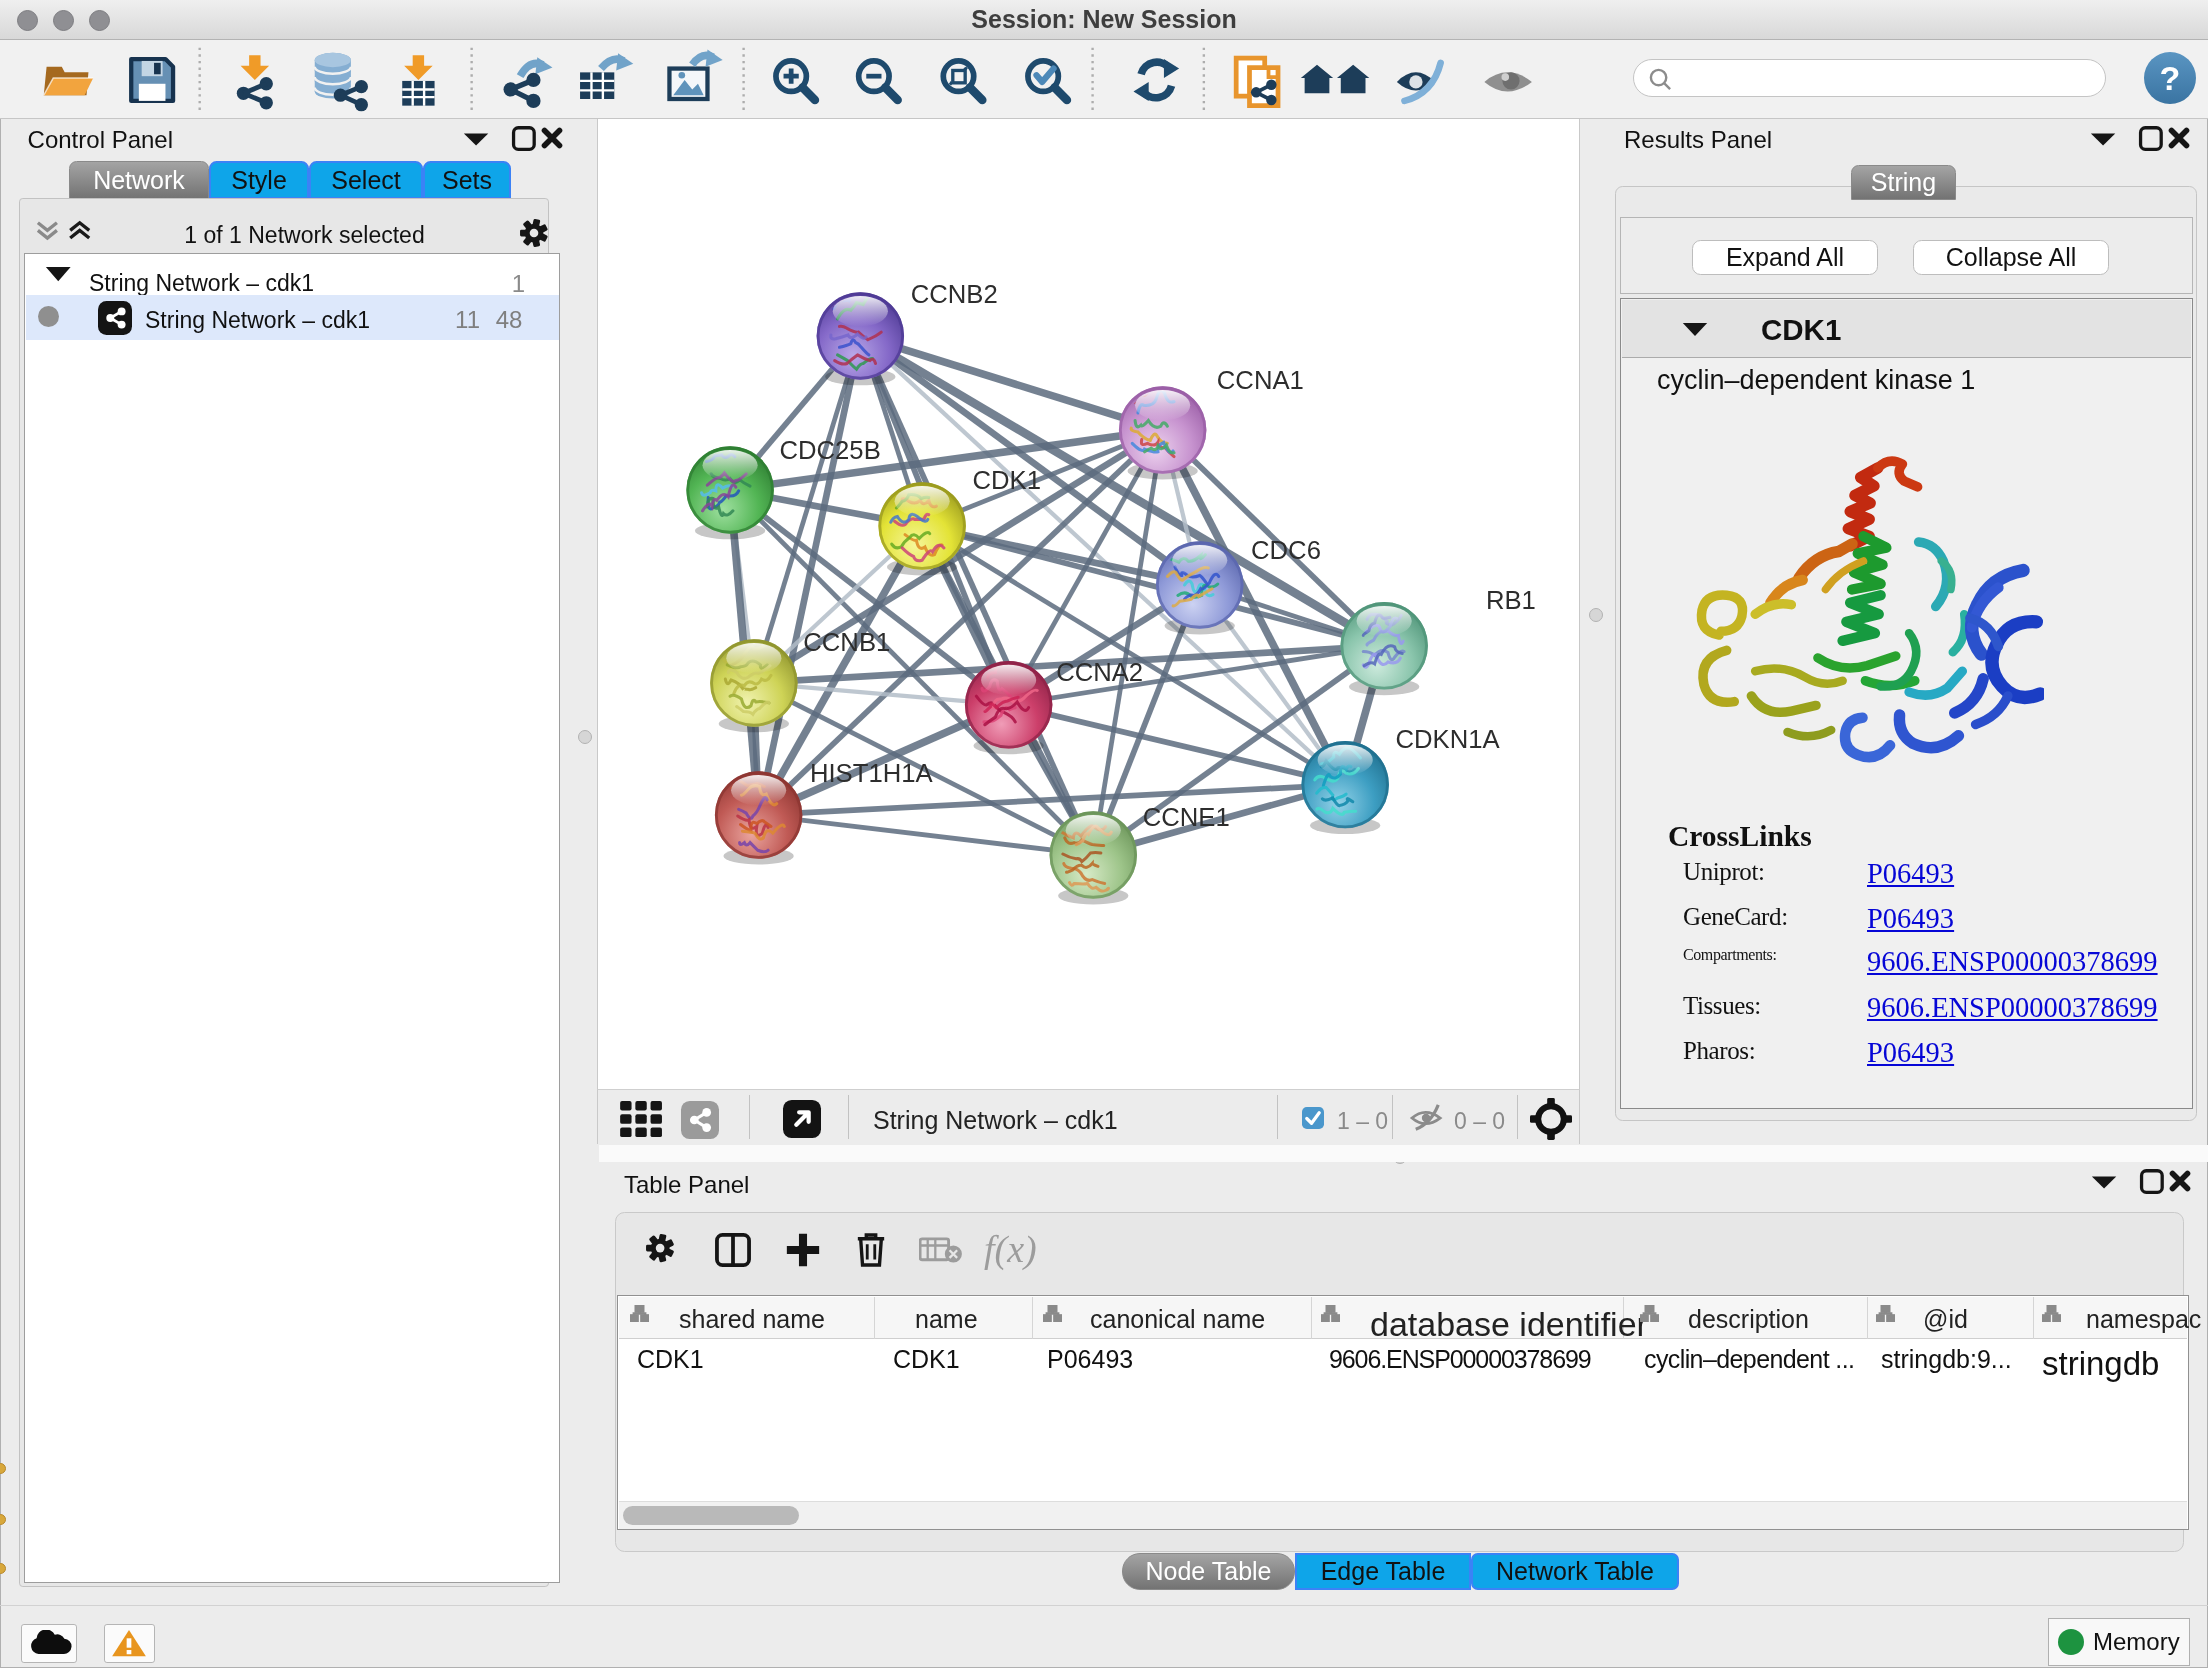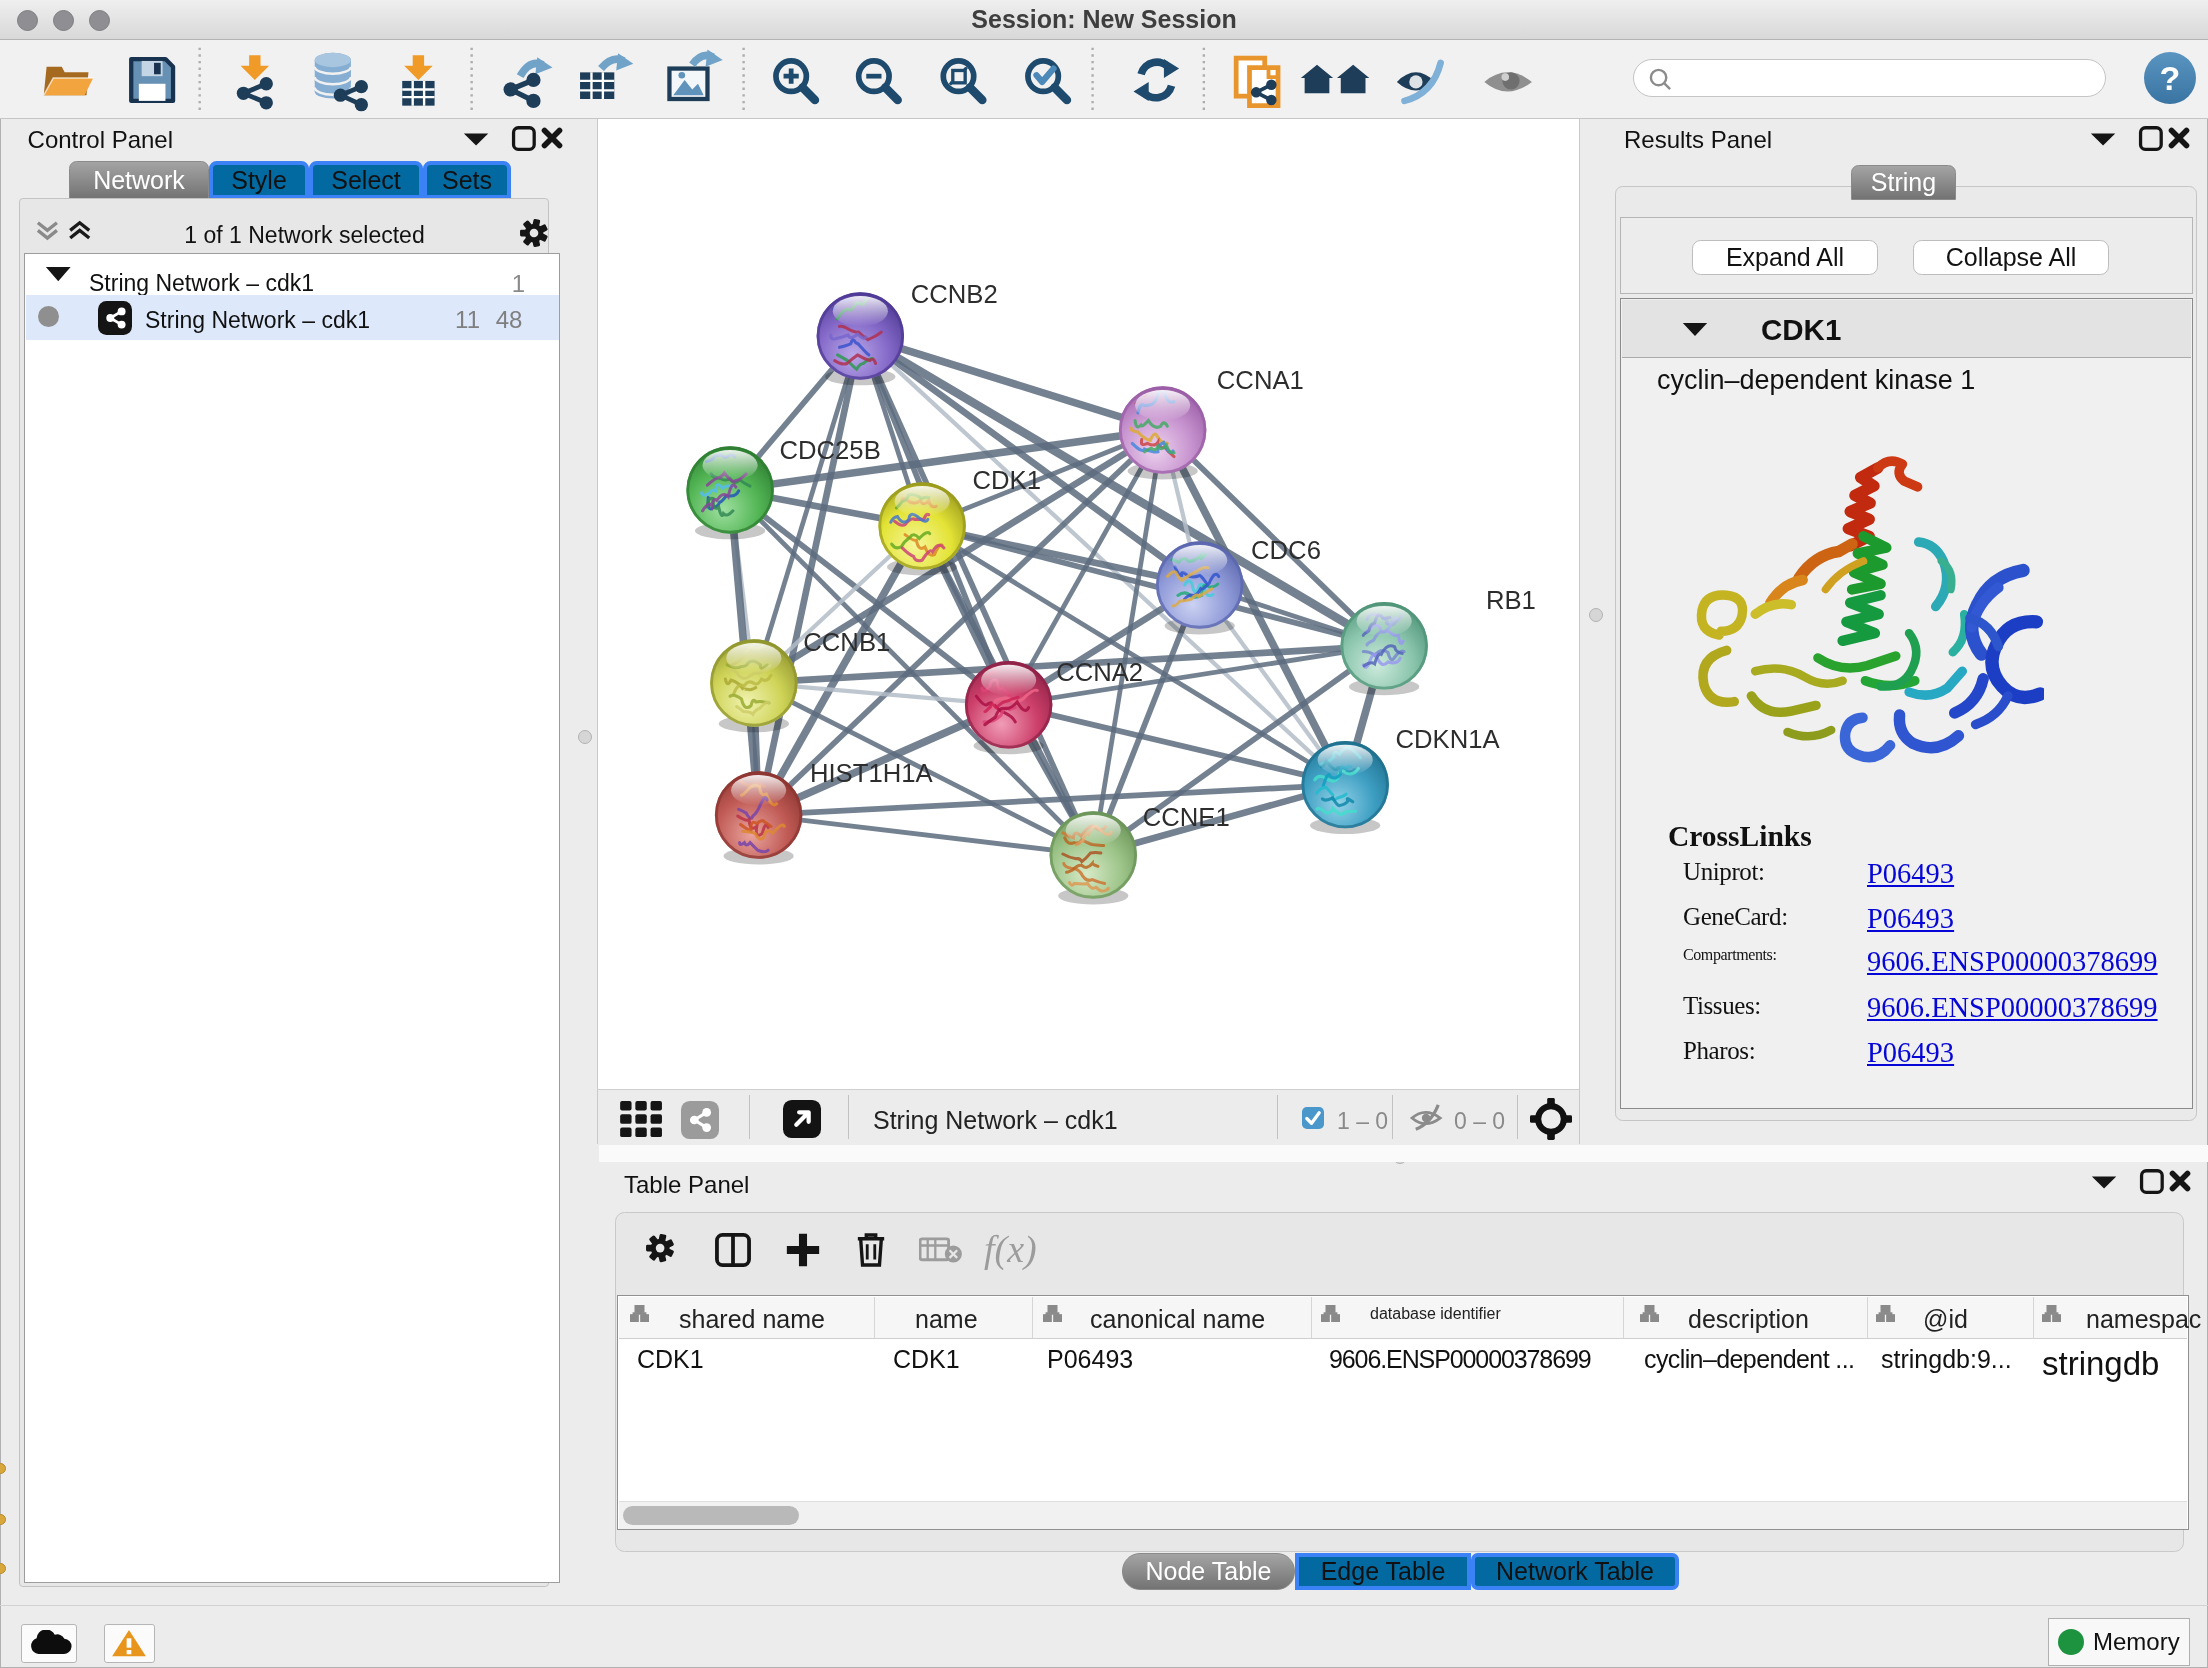--- a/index.html
+++ b/index.html
@@ -1,19 +1,19 @@
 <!DOCTYPE html>
 <html style="font-size:15px"><head><meta charset="utf-8"><style>
 *{margin:0;padding:0;box-sizing:border-box}
 html,body{width:2208px;height:1668px;overflow:hidden}
 body{font-family:"Liberation Sans",sans-serif;background:#ececec;position:relative;color:#1a1a1a;box-shadow:inset 0 0 0 1px #b0b0b0}
 .abs{position:absolute}
 .tab{position:absolute;display:flex;align-items:center;justify-content:center;font-size:25px}
 .seltab{background:linear-gradient(#a4a4a4,#737373);color:#fff;border:1px solid #8a8a8a;border-radius:7.6px 7.6px 0 0}
-.whitetab{background:#0369a1;color:#111;border:4px solid #3b82f6;border-radius:7.6px 7.6px 0 0}
+.whitetab{background:#0ea5e9;color:#111;border:2px solid #3b82f6;border-radius:7.6px 7.6px 0 0}
 .btn{position:absolute;display:flex;align-items:center;justify-content:center;background:#fff;border:1px solid #bdbdbd;border-radius:8.6px;font-size:25px;color:#111}
 </style></head><body>
 <div class="abs" style="left:0;top:0;width:2208px;height:40px;background:linear-gradient(#efefef,#d8d8d8);border-bottom:1px solid #b3b3b3"></div>
 <div class="abs" style="left:17px;top:9.5px;width:21px;height:21px;border-radius:50%;background:#8f8f93;border:1px solid #7d7d81"></div>
 <div class="abs" style="left:53px;top:9.5px;width:21px;height:21px;border-radius:50%;background:#8f8f93;border:1px solid #7d7d81"></div>
 <div class="abs" style="left:89px;top:9.5px;width:21px;height:21px;border-radius:50%;background:#8f8f93;border:1px solid #7d7d81"></div>
 <div class="abs" style="left:0;top:4.8px;width:2208px;text-align:center;font-size:25px;font-weight:700;color:#3e3e3e">Session: New Session</div>
 <div class="abs" style="left:0;top:40px;width:2208px;height:79px;background:#f1f1f1;border-bottom:1px solid #c6c6c6"></div>
 <svg style="position:absolute;left:0px;top:40px" width="2208" height="79" viewBox="0 0 2322 83">
     <line x1="210" y1="8" x2="210" y2="76" stroke="#adadad" stroke-width="2.5" stroke-dasharray="2.5 4.5"></line>
@@ -683,21 +683,21 @@
   </svg>
 <div class="abs" style="left:1090px;top:1305px;font-size:25px;color:#222">canonical name</div>
 <svg style="position:absolute;left:1321px;top:1305px" width="19" height="17" viewBox="0 0 20 18">
     <g fill="none" stroke="#8a8a8a" stroke-width="2.6">
       <rect x="6" y="1" width="8" height="6" fill="#8a8a8a"></rect>
       <rect x="0" y="11" width="8" height="6" fill="#8a8a8a"></rect>
       <rect x="12" y="11" width="8" height="6" fill="#8a8a8a"></rect>
       <path d="M10,7 v2 M4,11 v-2 h12 v2"></path>
     </g>
   </svg>
-<div class="abs" style="left:1370px;top:1305px;font-size:16px;color:#222">database identifier</div>
+<div class="abs" style="left:1370px;top:1305px;font-size:34px;color:#222">database identifier</div>
 <svg style="position:absolute;left:1640px;top:1305px" width="19" height="17" viewBox="0 0 20 18">
     <g fill="none" stroke="#8a8a8a" stroke-width="2.6">
       <rect x="6" y="1" width="8" height="6" fill="#8a8a8a"></rect>
       <rect x="0" y="11" width="8" height="6" fill="#8a8a8a"></rect>
       <rect x="12" y="11" width="8" height="6" fill="#8a8a8a"></rect>
       <path d="M10,7 v2 M4,11 v-2 h12 v2"></path>
     </g>
   </svg>
 <div class="abs" style="left:1688px;top:1305px;font-size:25px;color:#222">description</div>
 <svg style="position:absolute;left:1876px;top:1305px" width="19" height="17" viewBox="0 0 20 18">

